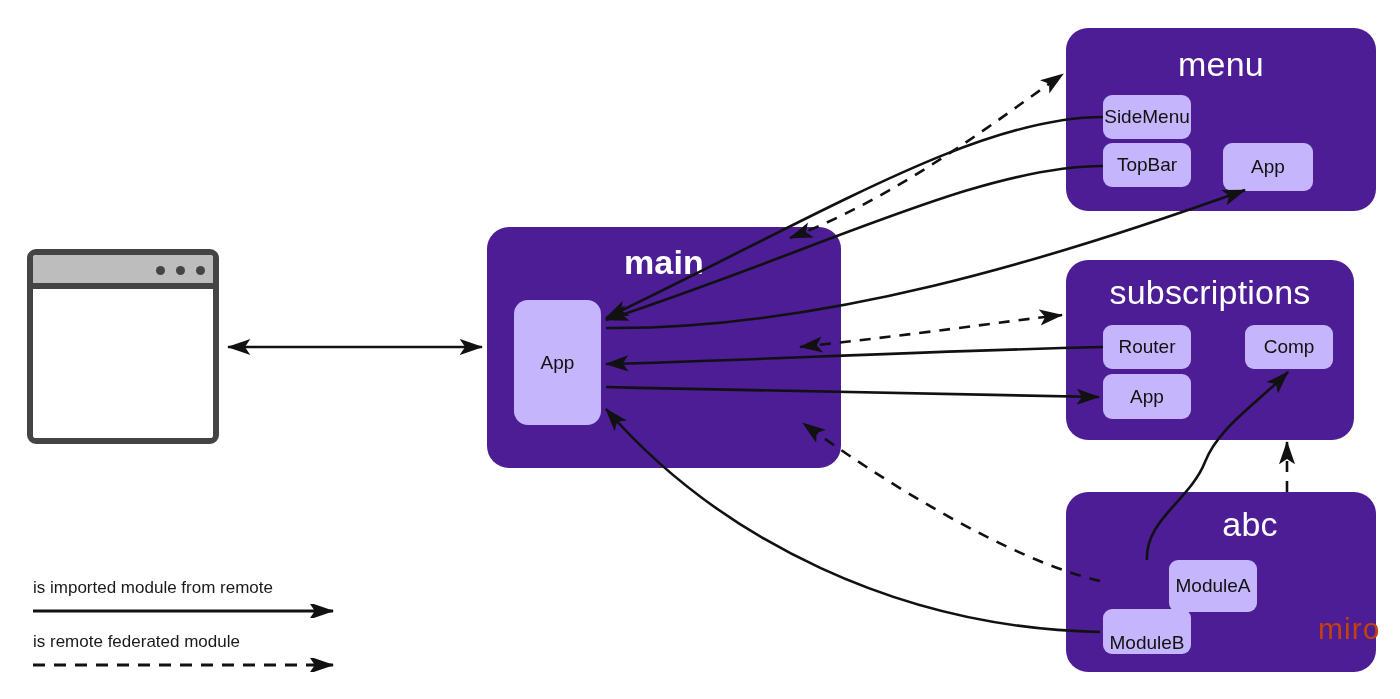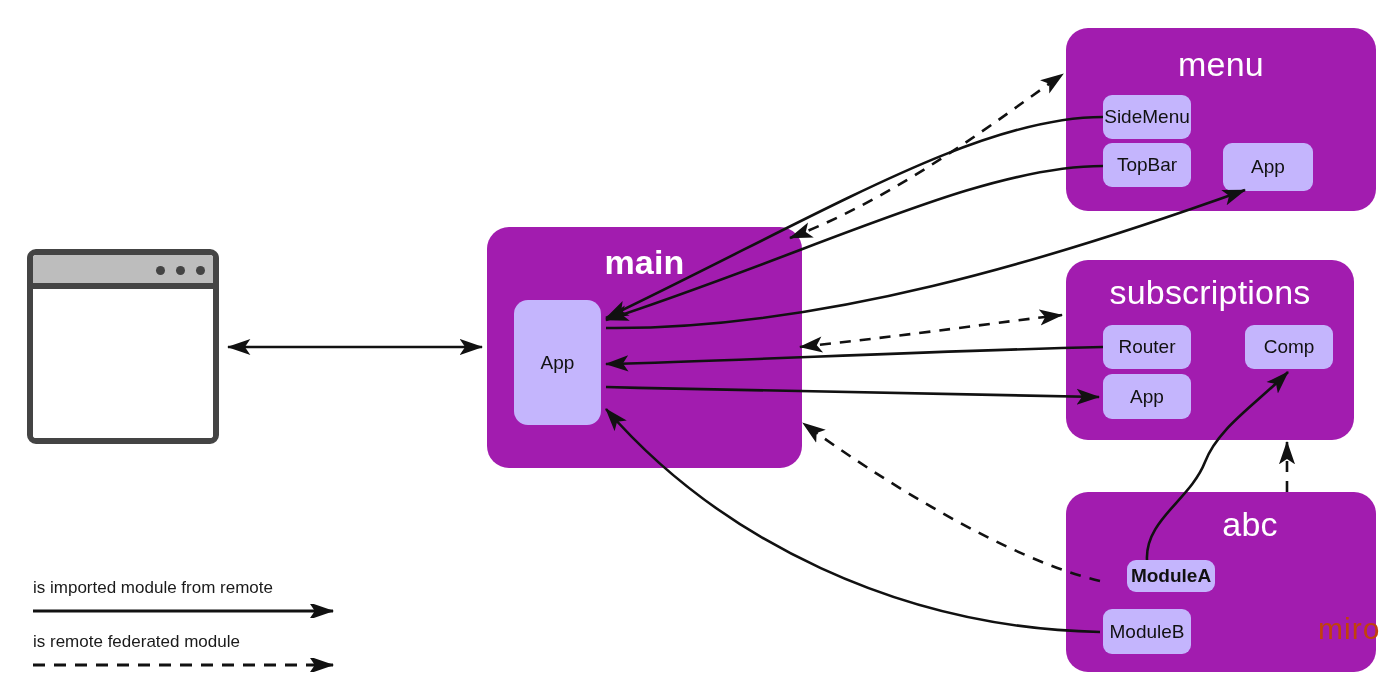--- a/index.html
+++ b/index.html
@@ -22,21 +22,21 @@
     position: absolute;
     left: 0; top: 0;
     width: 1400px;
     height: 699px;
     pointer-events: none;
     z-index: 5;
   }
   
   .module {
     position: absolute;
-    background: #a21caf;
+    background: #4c1d95;
     border-radius: 22px;
     z-index: 2;
   }
   .module-title {
     position: absolute;
     left: 0;
     width: 100%;
     text-align: center;
     color: #ffffff;
     font-size: 34px;
@@ -128,21 +128,21 @@
 
   <div id="browser">
     <div id="browser-titlebar">
       <span class="dot" id="dot1"></span>
       <span class="dot" id="dot2"></span>
       <span class="dot" id="dot3"></span>
     </div>
     <div id="browser-viewport"></div>
   </div>
 
-  <div class="module" style="left:487px; top:227px; width:315px; height:241px;">
+  <div class="module" style="left:487px; top:227px; width:354px; height:241px;">
     <div class="module-title bold" style="top:17px;">main</div>
   </div>
   <div class="leaf tall" style="left:514px; top:300px; width:87px; height:125px;">
     <span>App</span>
   </div>
 
   <div class="module" style="left:1066px; top:28px; width:310px; height:183px;">
     <div class="module-title" style="top:18px;">menu</div>
   </div>
   <div class="leaf" style="left:1103px; top:95px; width:88px; height:44px;">
@@ -164,24 +164,24 @@
   <div class="leaf" style="left:1103px; top:374px; width:88px; height:45px;">
     <span>App</span>
   </div>
   <div class="leaf" style="left:1245px; top:325px; width:88px; height:44px;">
     <span>Comp</span>
   </div>
 
   <div class="module" style="left:1066px; top:492px; width:310px; height:180px;">
     <div class="module-title" style="top:14px;padding-left:29px;">abc</div>
   </div>
-  <div class="leaf" style="left:1127px; top:560px; width:88px; height:32px;font-weight:bold;">
+  <div class="leaf" style="left:1169px; top:560px; width:88px; height:52px;">
     <span>ModuleA</span>
   </div>
-  <div class="leaf" style="left:1103px; top:609px; width:88px; height:45px;">
+  <div class="leaf" style="left:1103px; top:609px; width:88px; height:45px;align-items:flex-end;">
     <span>ModuleB</span>
   </div>
 
   <div id="watermark">miro</div>
 
   <svg id="edges" viewBox="0 0 1400 699">
     <defs>
       <marker id="ah" markerWidth="10" markerHeight="10" refX="8.6" refY="3.4" orient="auto" markerUnits="strokeWidth">
         <path d="M0,0.3 L9,3.4 L0,6.5 L2.1,3.4 z" fill="#111111"></path>
       </marker>

